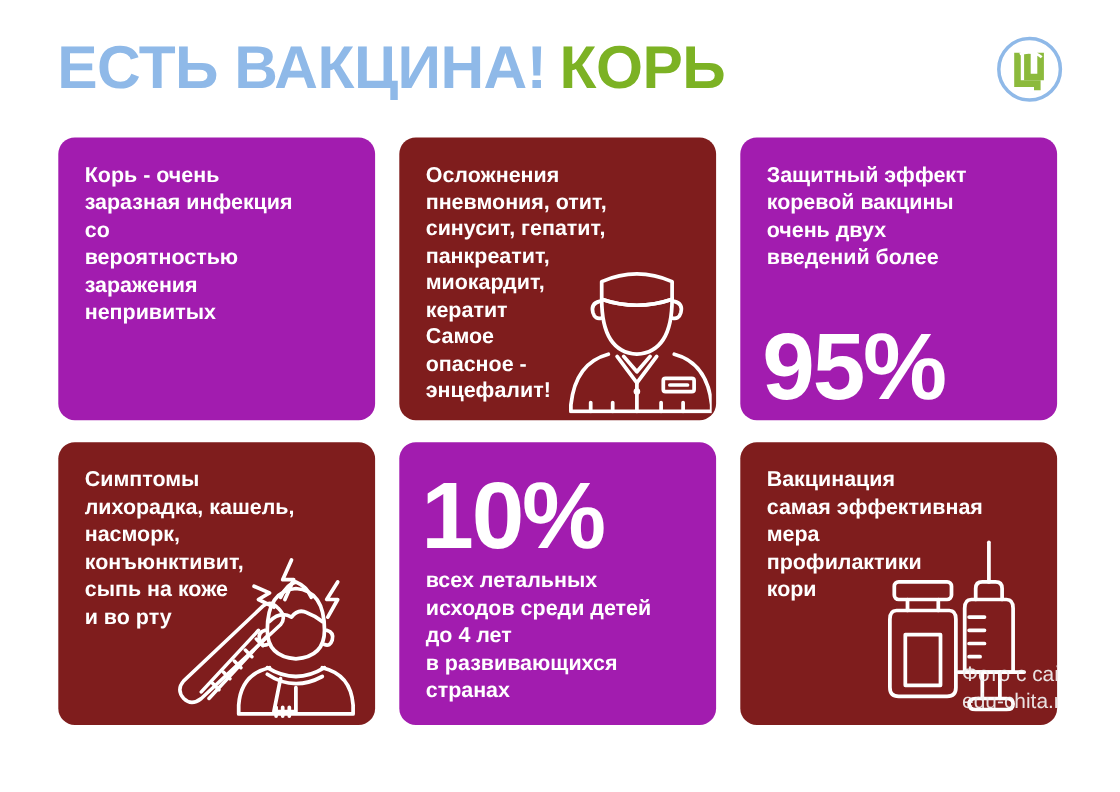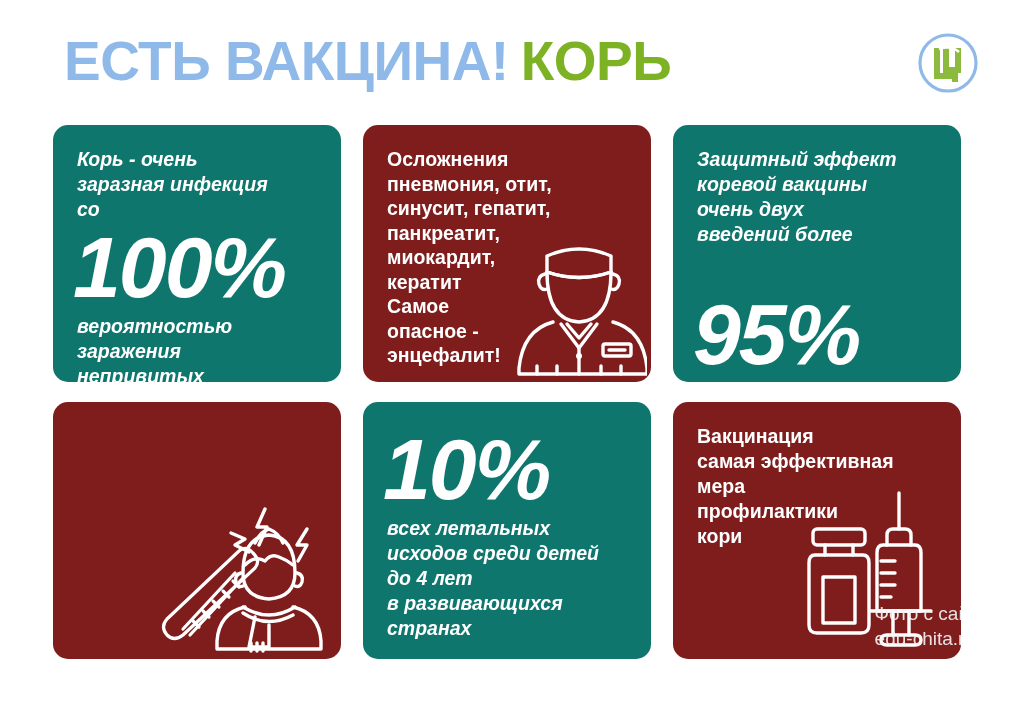--- a/index.html
+++ b/index.html
@@ -20,21 +20,21 @@
   .poster {
     position: relative;
     width: 1018px;
     height: 720px;
     background: #ffffff;
   }
 
   
   .header {
     position: absolute;
-    left: 16px; top: 0;
+    left: 4px; top: 0;
     width: 812px;
     height: 120px;
     padding-left: 48px;
   }
 
   .title {
     position: absolute;
     left: 48px;
     top: 30px;
     font-size: 55px;
@@ -67,21 +67,21 @@
     column-gap: 22px;
     row-gap: 20px;
   }
 
   .card {
     position: relative;
     border-radius: 15px;
     padding: 22px 20px 16px 24px;
     overflow: hidden;
   }
-  .card.blue  { background: #0f766e; font-style: italic; }
+  .card.blue  { background: #a21caf; }
   .card.green { background: #7f1d1d; }
 
   .card-text {
     position: relative;
     z-index: 3;
     color: #ffffff;
     font-size: 19.5px;
     font-weight: bold;
     line-height: 25px;
     white-space: pre-line;
@@ -147,21 +147,20 @@
       </svg>
     </div>
   </div>
 
   <div class="grid">
 
     <div class="card blue">
       <div class="card-text">Корь - очень
 заразная инфекция
 со</div>
-      <div class="card-big">100%</div>
       <div class="card-text">вероятностью
 заражения
 непривитых</div>
     </div>
 
     <div class="card green">
       <div class="card-text tight">Осложнения
 пневмония, отит,
 синусит, гепатит,
 панкреатит,
@@ -202,20 +201,26 @@
 
     <div class="card blue">
       <div class="card-text">Защитный эффект
 коревой вакцины
 очень двух
 введений более</div>
       <div class="card-big" style="margin-top:44px;">95%</div>
     </div>
 
     <div class="card green">
+      <div class="card-text">Симптомы
+лихорадка, кашель,
+насморк,
+конъюнктивит,
+сыпь на коже
+и во рту</div>
 
       <div class="card-icon icon-thermo">
         <svg viewBox="0 0 120 110" width="120" height="110" aria-hidden="true">
           <g fill="none" stroke="#ffffff" stroke-width="3.2" stroke-linecap="round" stroke-linejoin="round">
             <path d="M100 10 q8 8 2 15 L30 92 q-9 7 -16 0 q-7 -8 0 -16 L86 8 q7 -6 14 2 z"></path>
             <path d="M30 86 l52 -56 M37 92 l52 -56"></path>
             <path d="M40 78 l6 6 M50 68 l6 6 M60 58 l6 6 M70 48 l6 6 M80 38 l6 6"></path>
           </g>
         </svg>
       </div>

